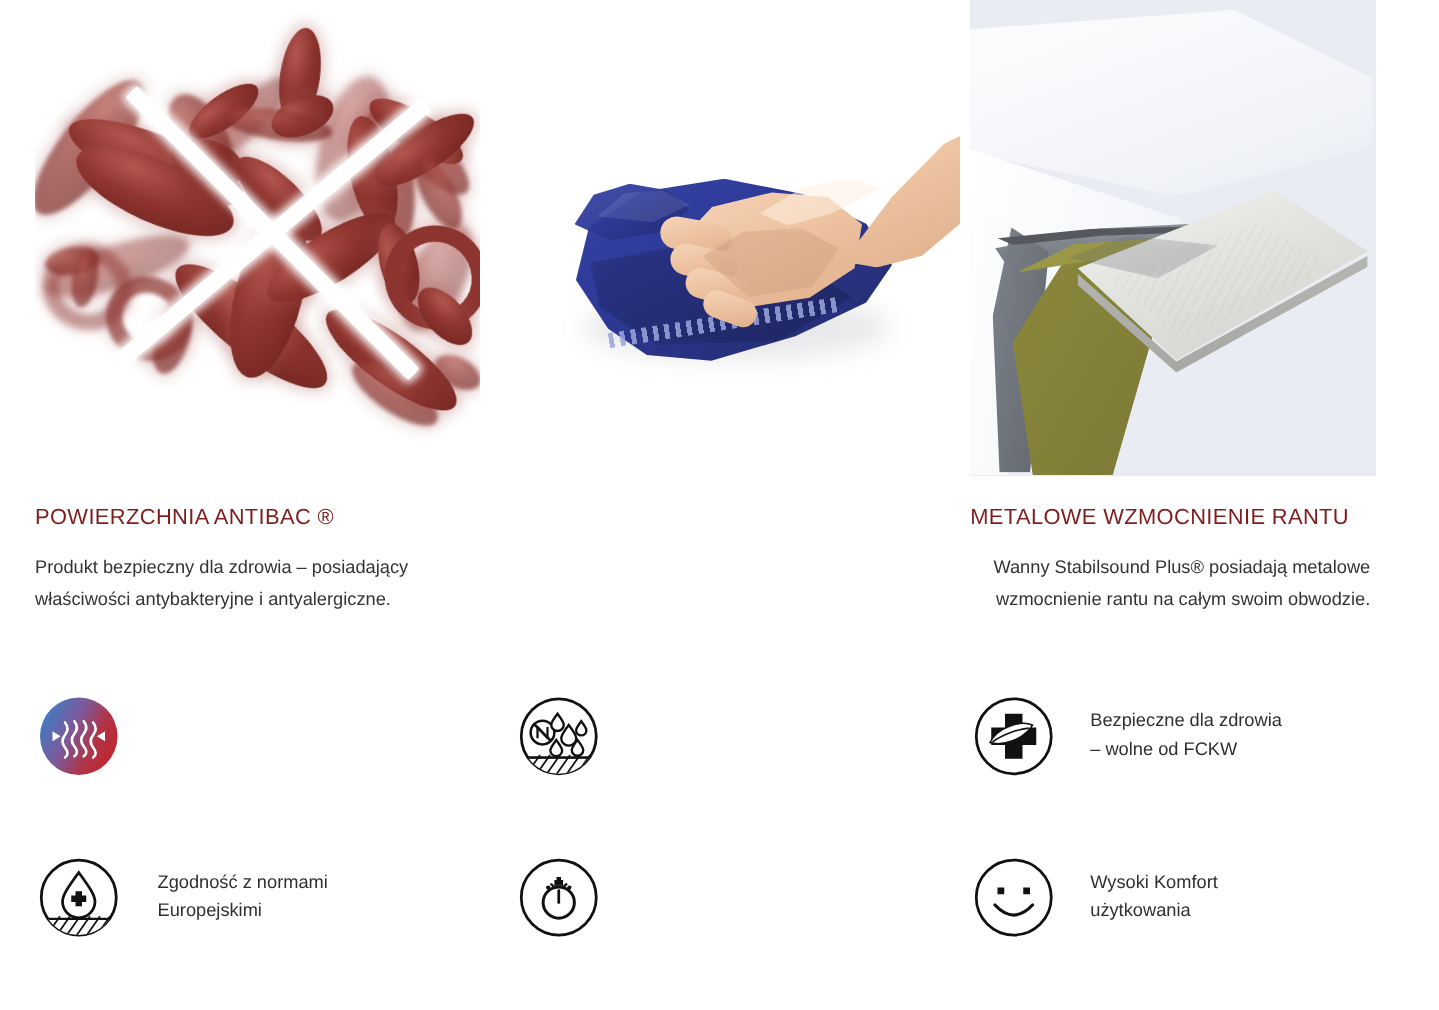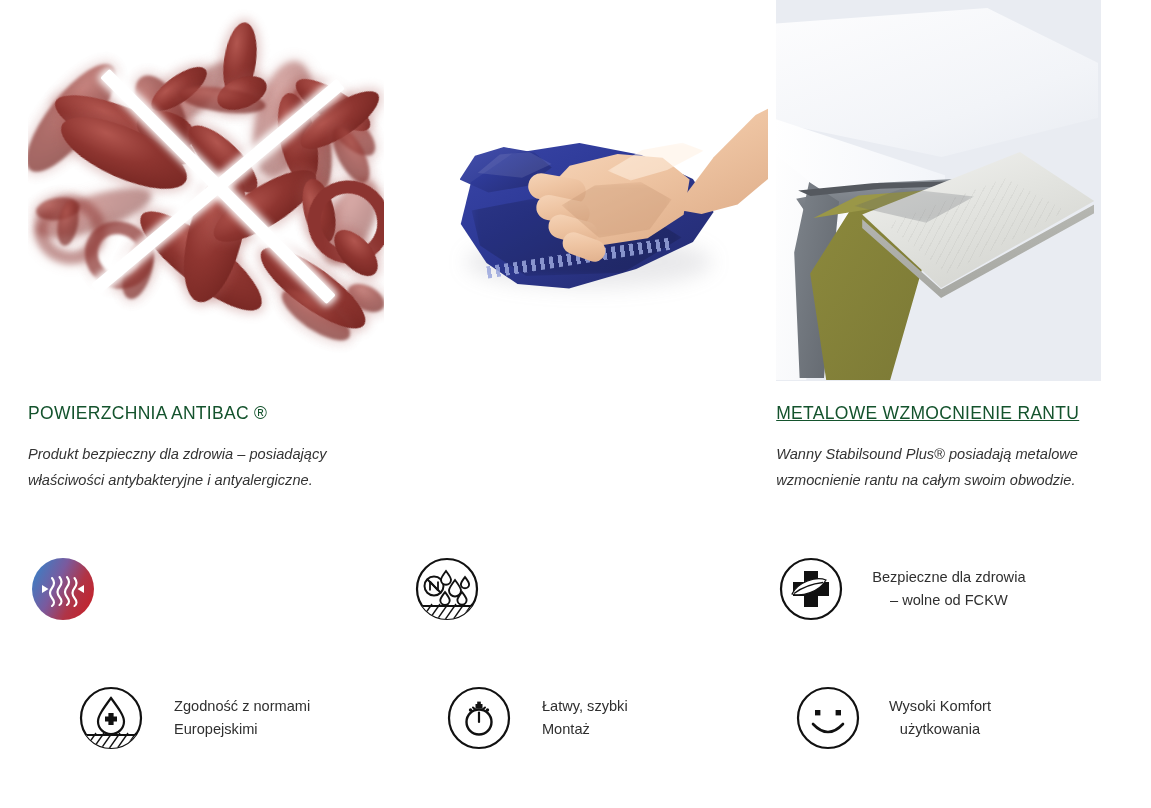--- a/index.html
+++ b/index.html
@@ -39,35 +39,34 @@
     overflow: hidden;
     background: #ffffff;
   }
   .feature-col.col1 .feature-media { margin-left: 0px; width: 356px; }
   .feature-col.col2 .feature-media { margin-left: 0px; width: 356px; }
   .feature-col.col3 .feature-media { margin-left: 9px; width: 325px; }
 
   .feature-title {
     font-size: 17.5px;
     letter-spacing: 0.3px;
-    color: #14532d;
+    color: #7f1d1d;
     font-weight: 400;
     margin-top: 22px;
     white-space: nowrap;
   }
-  .feature-col.col3 .feature-title { margin-left: 9px; text-decoration: underline; }
+  .feature-col.col3 .feature-title { margin-left: 9px; }
   .feature-desc {
     font-size: 14.6px;
     line-height: 26px;
     color: #333333;
     margin-top: 17px;
     max-width: 330px;
-    font-style: italic;
-  }
-  .feature-col.col3 .feature-desc { margin-left: 9px; max-width: 320px; }
+  }
+  .feature-col.col3 .feature-desc { margin-left: 9px; max-width: 320px; text-align: right; }
 
   
   .bacteria-stage {
     position: absolute;
     inset: 0;
     background: #ffffff;
   }
   .germ {
     position: absolute;
     border-radius: 50%;
@@ -105,30 +104,30 @@
   .tub-stage { position: absolute; inset: 0; background: #e9ecf2; }
 
   
   .badge-grid {
     position: absolute;
     left: 0;
     top: 556px;
     width: 1151px;
   }
   .badge-row { display: flex; }
-  .badge-row.row2 { margin-top: 63px; margin-left: 48px; }
+  .badge-row.row2 { margin-top: 63px; }
   .badge-cell {
     width: 383.6px;
     display: flex;
     align-items: center;
     box-sizing: border-box;
   }
   .badge-cell.c1 { padding-left: 30px; }
   .badge-cell.c2 { padding-left: 30px; }
-  .badge-cell.c3 { padding-left: 11px; text-align: center; }
+  .badge-cell.c3 { padding-left: 11px; }
   .badge-icon {
     width: 66px;
     height: 66px;
     flex: 0 0 66px;
     position: relative;
   }
   .badge-label {
     margin-left: 30px;
     font-size: 14.6px;
     line-height: 23px;
@@ -413,22 +412,20 @@
           <circle cx="33" cy="37" r="12.5" fill="#ffffff" stroke="#111111" stroke-width="2.4"></circle>
           <line x1="33" y1="37" x2="33" y2="27.5" stroke="#111111" stroke-width="2.2" stroke-linecap="round"></line>
           <rect x="29.5" y="19" width="7" height="4.6" fill="#111111"></rect>
           <rect x="31.2" y="16.6" width="3.6" height="3" fill="#111111"></rect>
           <path d="M27 22.5 l3 2.6" stroke="#111111" stroke-width="2" stroke-linecap="round"></path>
           <path d="M39 22.5 l-3 2.6" stroke="#111111" stroke-width="2" stroke-linecap="round"></path>
           <circle cx="24.5" cy="25" r="1.7" fill="#111111"></circle>
           <circle cx="41.5" cy="25" r="1.7" fill="#111111"></circle>
         </svg>
       </div>
-      <div class="badge-label">Łatwy, szybki
-Montaż</div>
     </div>
 
     <div class="badge-cell c3">
       <div class="badge-icon">
         <svg viewBox="0 0 66 66" width="66" height="66" aria-hidden="true">
           <circle cx="33" cy="33" r="30" fill="#ffffff" stroke="#111111" stroke-width="2.2"></circle>
           <rect x="20" y="25" width="5.4" height="5.4" fill="#111111"></rect>
           <rect x="40.6" y="25" width="5.4" height="5.4" fill="#111111"></rect>
           <path d="M18 39 q15 16 30 0" fill="none" stroke="#111111" stroke-width="2.6" stroke-linecap="round"></path>
         </svg>

